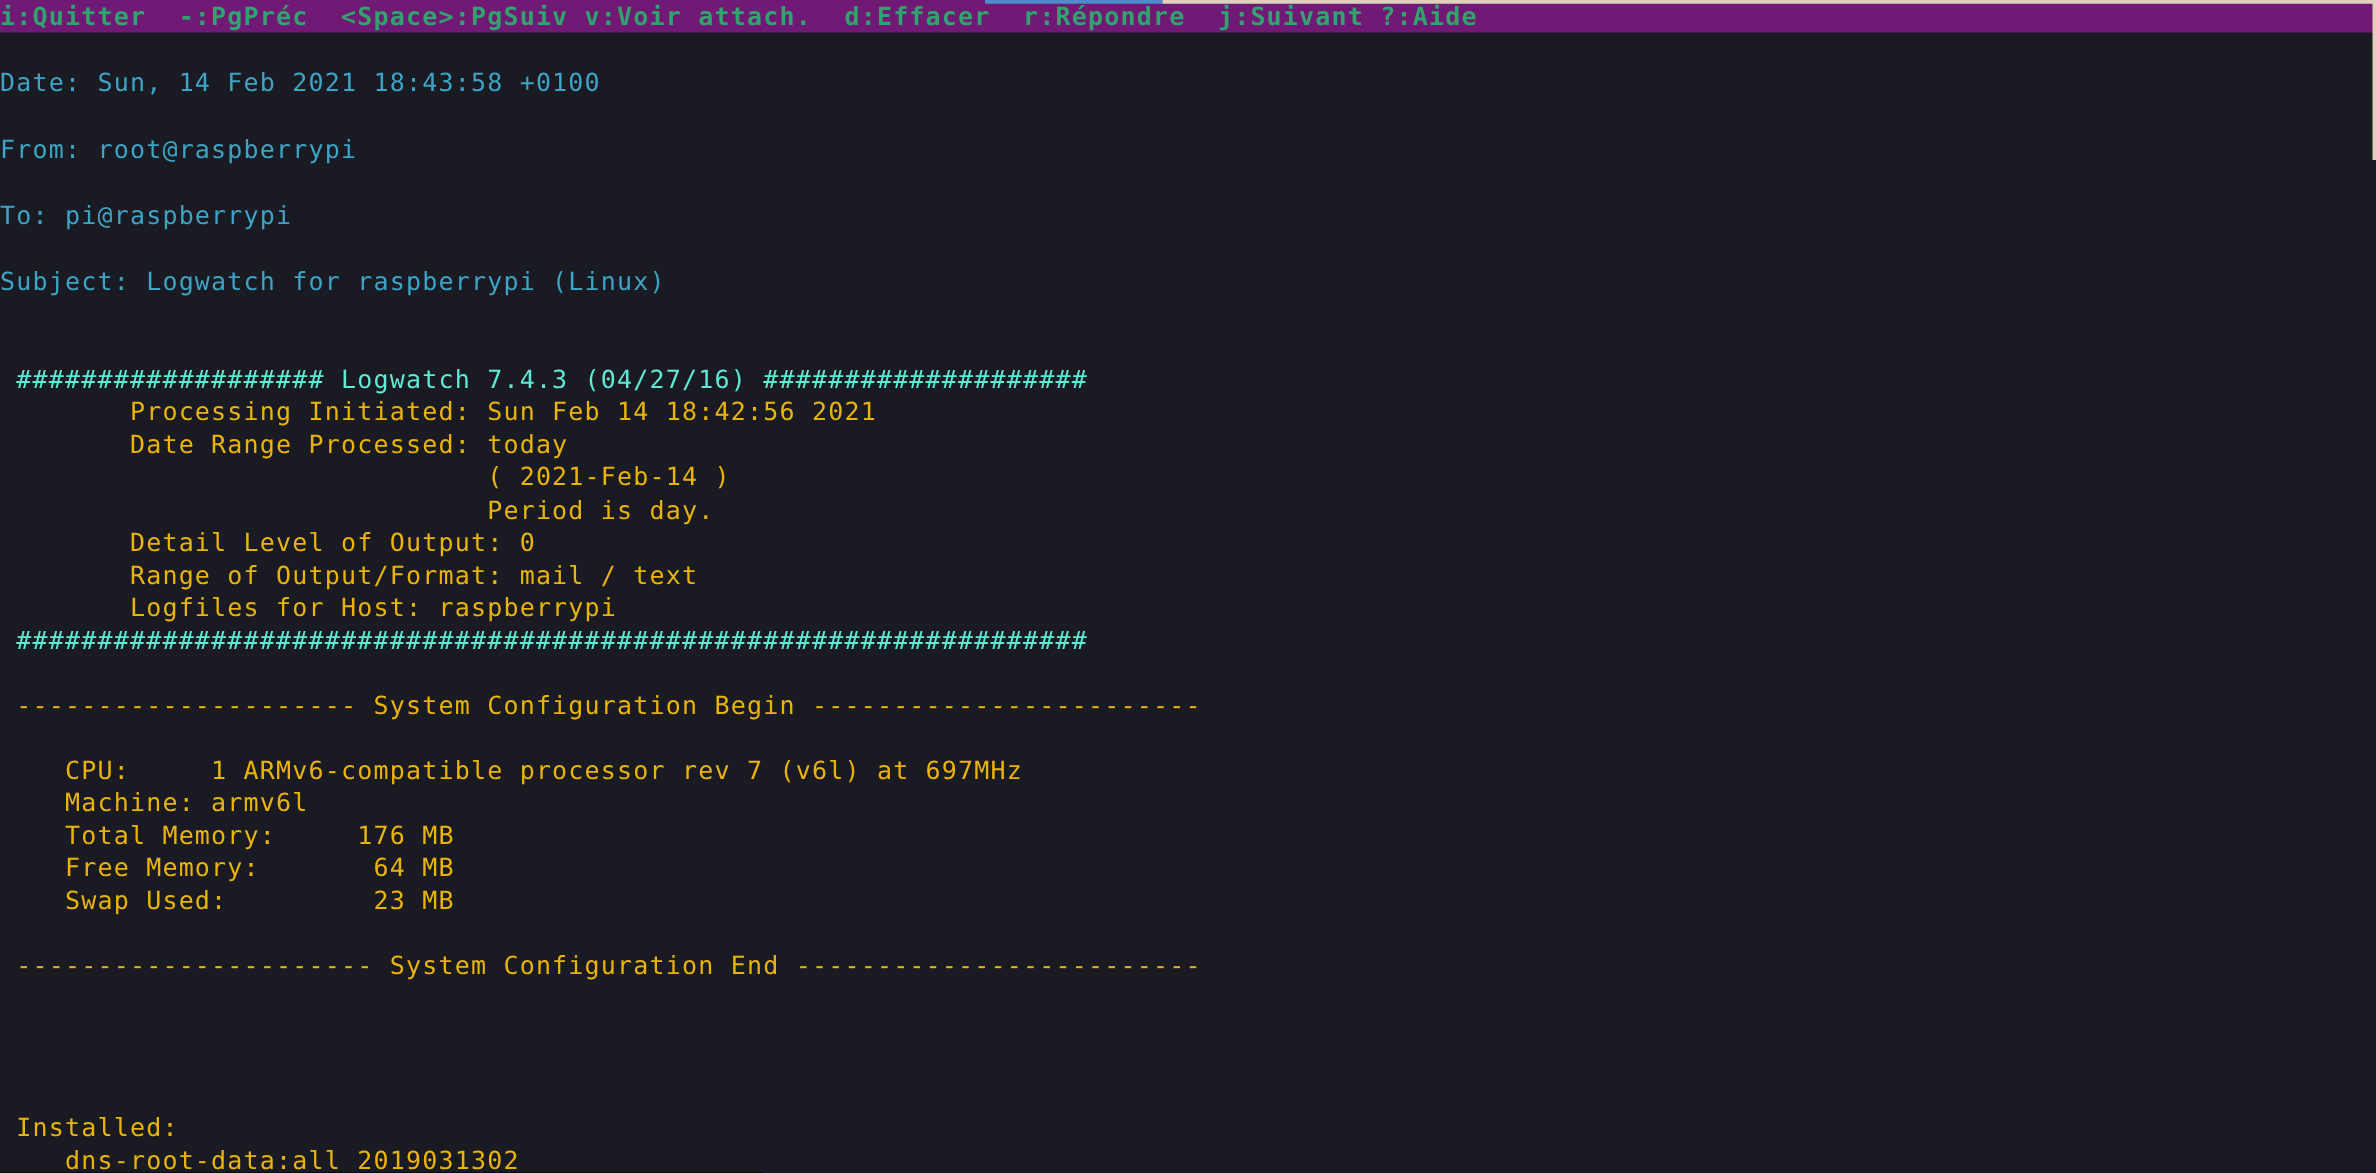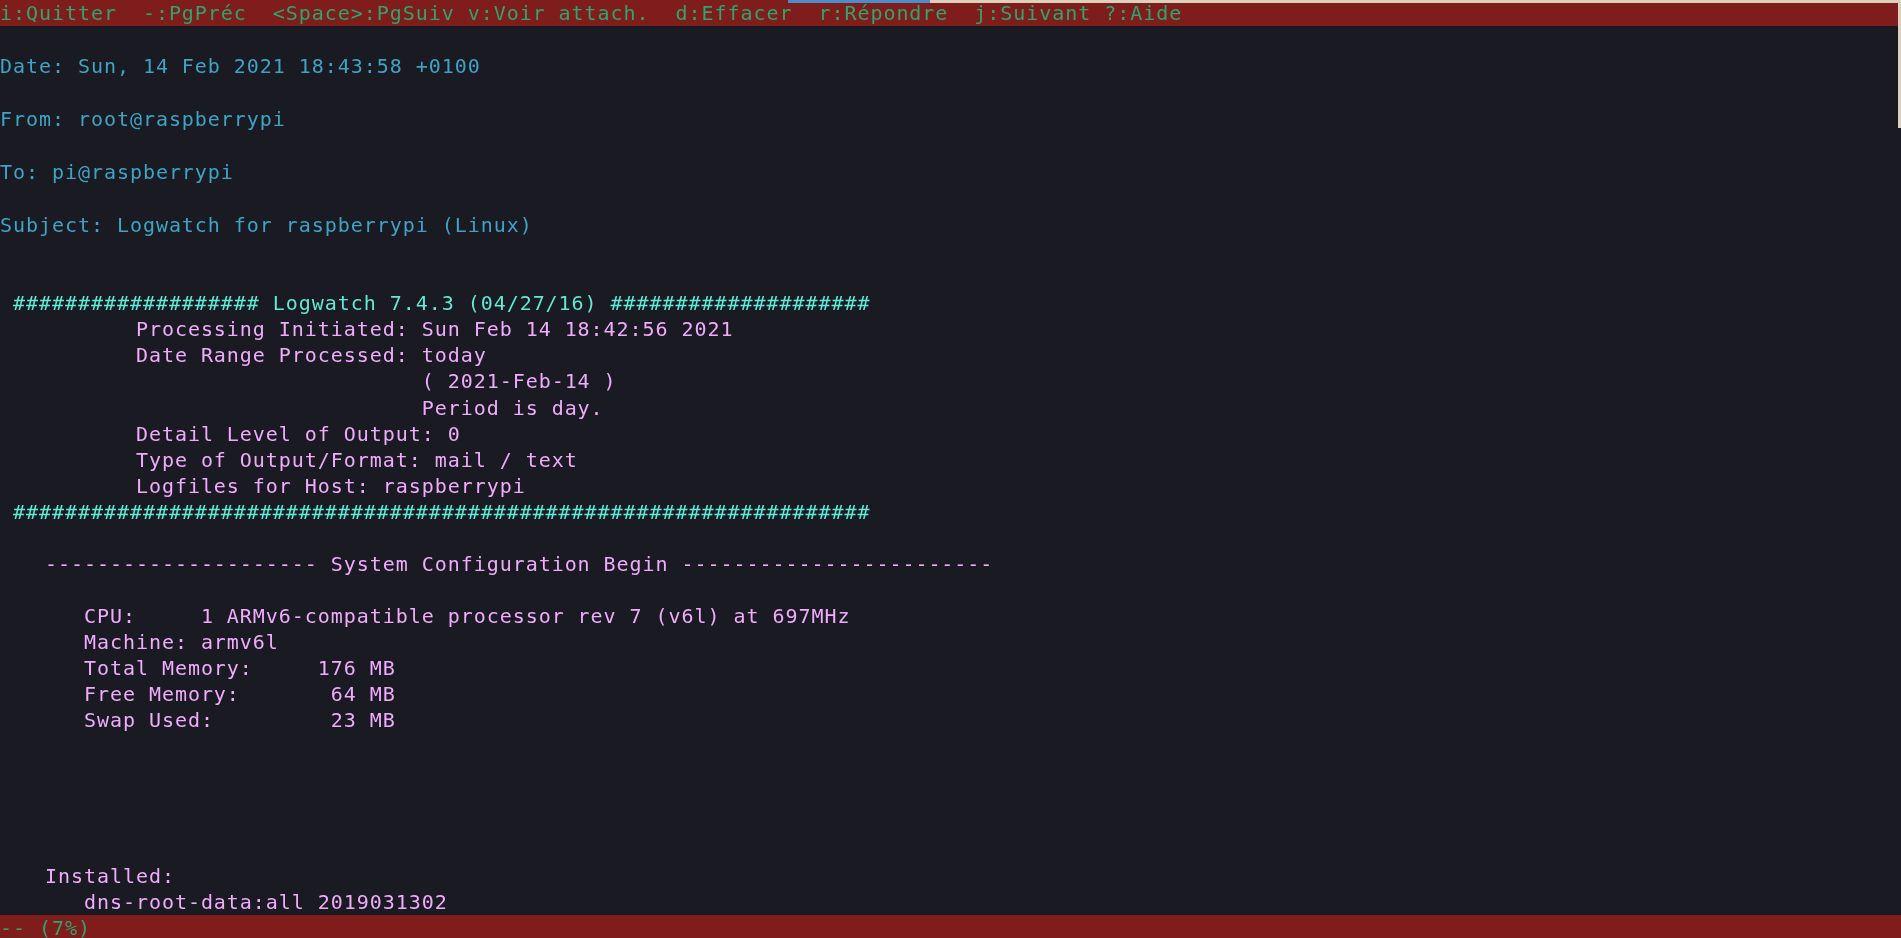--- a/index.html
+++ b/index.html
@@ -7,24 +7,24 @@
     position:relative;
     width:1901px; height:938px;
     background:#1a1a23;
     font-family:"DejaVu Sans Mono", monospace;
     font-size:20px;
     line-height:26.06px;
     letter-spacing:0.95px;
     overflow:hidden;
   }
   .row { height:26.06px; white-space:pre; }
-  .bar  { background:#7f1d1d; color:#31a36e; font-weight:normal; }
+  .bar  { background:#701a75; color:#31a36e; font-weight:bold; }
   .cyan { color:#3da4c6;margin-top:27px; }
   .green{ color:#5eead4; font-weight:normal; }
-  .text { color:#f0abfc;padding-left:32px; }
+  .text { color:#eab308; }
   .status { display:flex; justify-content:space-between; }
   .status .pad-r { padding-right:6px; }
   .strip { position:absolute; top:0; height:3px; }
   .strip-blue  { left:788px; width:142px; background:#4d8bc9; }
   .strip-beige { left:930px; width:971px; background:#ddd1bc; }
   .strip-right { position:absolute; top:0; right:0; width:3px; height:128px; background:#ddd1bc; }
 </style>
 </head>
 <body>
 
@@ -40,39 +40,40 @@
   <div class="row"></div>
   <div class="row"></div>
 
   <div class="row green"> ################### Logwatch 7.4.3 (04/27/16) ####################</div>
 
   <div class="row text">        Processing Initiated: Sun Feb 14 18:42:56 2021</div>
   <div class="row text">        Date Range Processed: today</div>
   <div class="row text">                              ( 2021-Feb-14 )</div>
   <div class="row text">                              Period is day.</div>
   <div class="row text">        Detail Level of Output: 0</div>
-  <div class="row text">        Type of Output/Format: mail / text</div>
+  <div class="row text">        Range of Output/Format: mail / text</div>
   <div class="row text">        Logfiles for Host: raspberrypi</div>
 
   <div class="row green"> ##################################################################</div>
 
   <div class="row"></div>
 
   <div class="row text"> --------------------- System Configuration Begin ------------------------ </div>
 
   <div class="row"></div>
 
   <div class="row text">    CPU:     1 ARMv6-compatible processor rev 7 (v6l) at 697MHz</div>
   <div class="row text">    Machine: armv6l</div>
   <div class="row text">    Total Memory:     176 MB</div>
   <div class="row text">    Free Memory:       64 MB</div>
   <div class="row text">    Swap Used:         23 MB</div>
 
   <div class="row"></div>
 
+  <div class="row text"> ---------------------- System Configuration End ------------------------- </div>
 
   <div class="row"></div>
   <div class="row"></div>
 
 
   <div class="row"></div>
   <div class="row"></div>
 
   <div class="row text"> Installed:</div>
   <div class="row text">    dns-root-data:all 2019031302</div>

